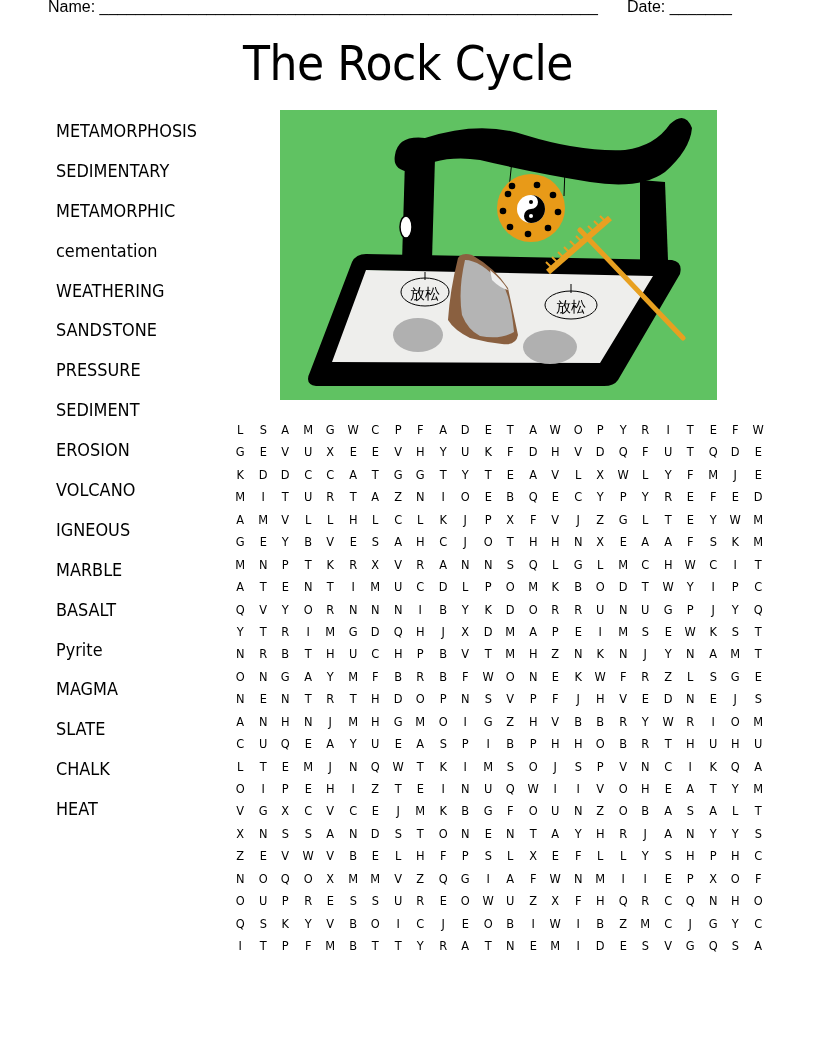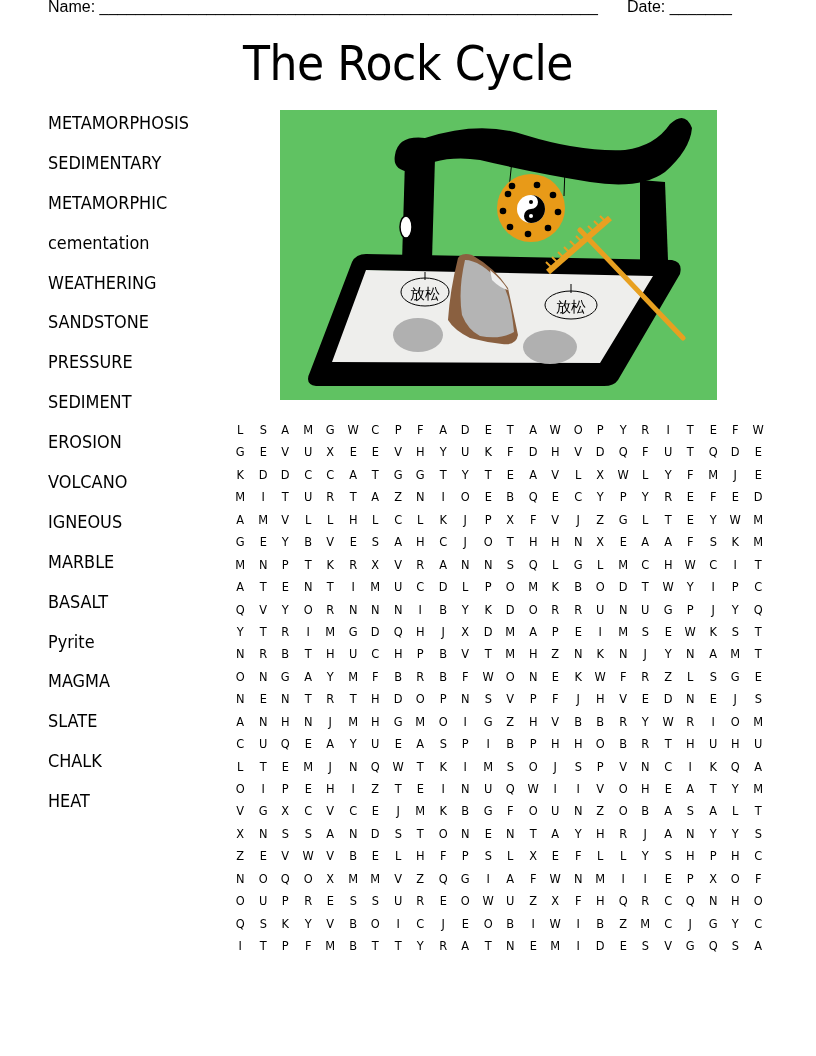--- a/index.html
+++ b/index.html
@@ -41,21 +41,21 @@
       font-family: "DejaVu Sans", sans-serif;
       font-size: 48px;
       line-height: 62px;
       letter-spacing: -0.5px;
       transform: scaleX(0.92);
     }
     .word-list {
       position: absolute;
       top: 111px;
       left: 48px;
-      margin: 0;
+      margin: 8px;
       padding: 0;
       list-style: none;
     }
     .word-list li {
       font-family: "DejaVu Sans", sans-serif;
       font-size: 17.5px;
       height: 39.9px;
       line-height: 24px;
       transform-origin: left center;
       transform: scaleX(0.92);

